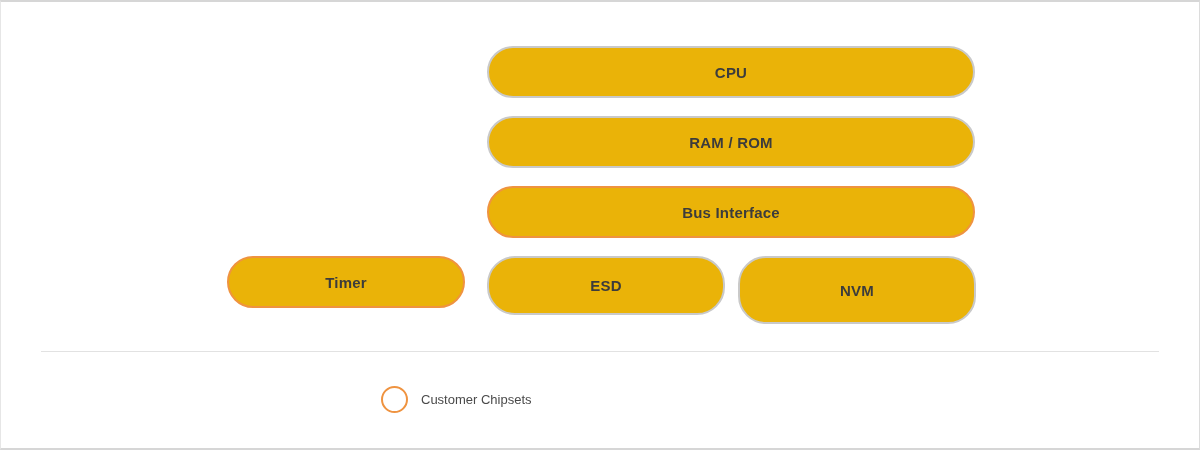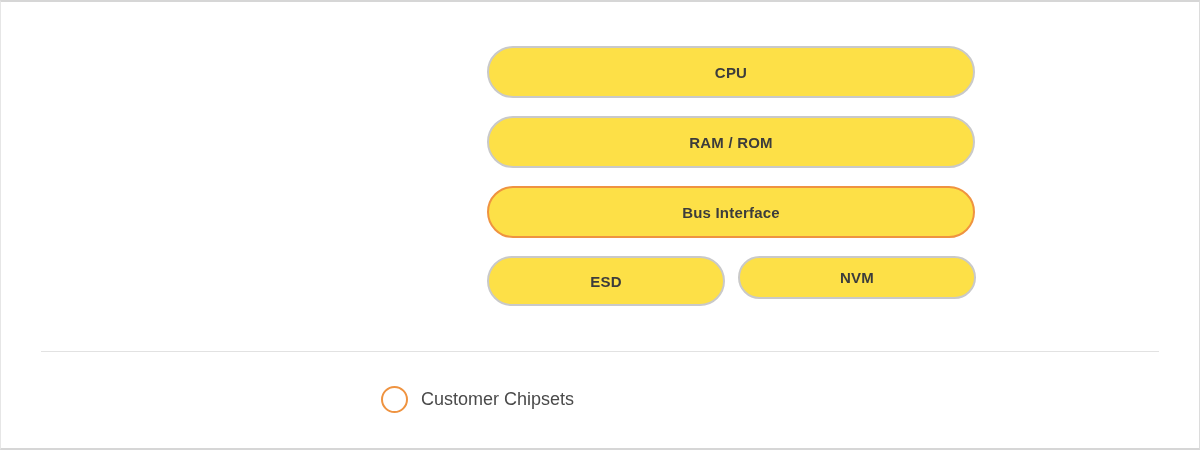--- a/index.html
+++ b/index.html
@@ -19,38 +19,38 @@
     border-left: 1px solid #e6e6e6;
     border-right: 1px solid #dcdcdc;
     overflow: hidden;
   }
   .node {
     position: absolute;
     box-sizing: border-box;
     display: flex;
     align-items: center;
     justify-content: center;
-    background: #fde047;
+    background: #eab308;
     color: var(--label-text, #3c3c3c);
     font-size: 15px;
     font-weight: bold;
     letter-spacing: 0.2px;
   }
   .pill { border-radius: 28px; }
   .ellipse { border-radius: 50%; }
   .smic { border: 2px solid var(--smic-neutral, #c9c9c9); }
   .customer { border: 2px solid var(--customer-accent, #ef9340); }
 
   .n-analog { left: 226px; top: 42px;  width: 238px; height: 198px; }
   .n-cpu    { left: 486px; top: 44px;  width: 488px; height: 52px; }
   .n-ram    { left: 486px; top: 114px; width: 488px; height: 52px; }
   .n-bus    { left: 486px; top: 184px; width: 488px; height: 52px; }
   .n-timer  { left: 226px; top: 254px; width: 238px; height: 52px; }
-  .n-esd    { left: 486px; top: 254px; width: 238px; height: 50px; }
-  .n-nvm    { left: 737px; top: 254px; width: 238px; height: 43px; }
+  .n-esd    { left: 486px; top: 254px; width: 238px; height: 59px; }
+  .n-nvm    { left: 737px; top: 254px; width: 238px; height: 68px; }
 
   .divider {
     position: absolute;
     left: 40px;
     right: 40px;
     top: 349px;
     height: 1px;
     background: var(--divider, #e2e2e2);
   }
   .legend {
@@ -71,21 +71,21 @@
     width: 27px;
     height: 27px;
     border-radius: 50%;
     background: #ffffff;
     flex: 0 0 auto;
   }
   .swatch.customer { border-width: 2px; }
   .swatch.smic { border-width: 2px; }
   .legend-label {
     color: var(--legend-text, #4a4a4a);
-    font-size: 18px;
+    font-size: 13px;
     font-weight: normal;
     white-space: nowrap;
   }
 </style>
 </head>
 <body>
 
 <div class="card">
 
 
@@ -94,20 +94,23 @@
   </div>
 
   <div class="node pill smic n-ram">
     <span>RAM / ROM</span>
   </div>
 
   <div class="node pill customer n-bus">
     <span>Bus Interface</span>
   </div>
 
+  <div class="node pill customer n-timer">
+    <span>Timer</span>
+  </div>
 
   <div class="node pill smic n-esd">
     <span>ESD</span>
   </div>
 
   <div class="node pill smic n-nvm">
     <span>NVM</span>
   </div>
 
   <div class="divider"></div>

